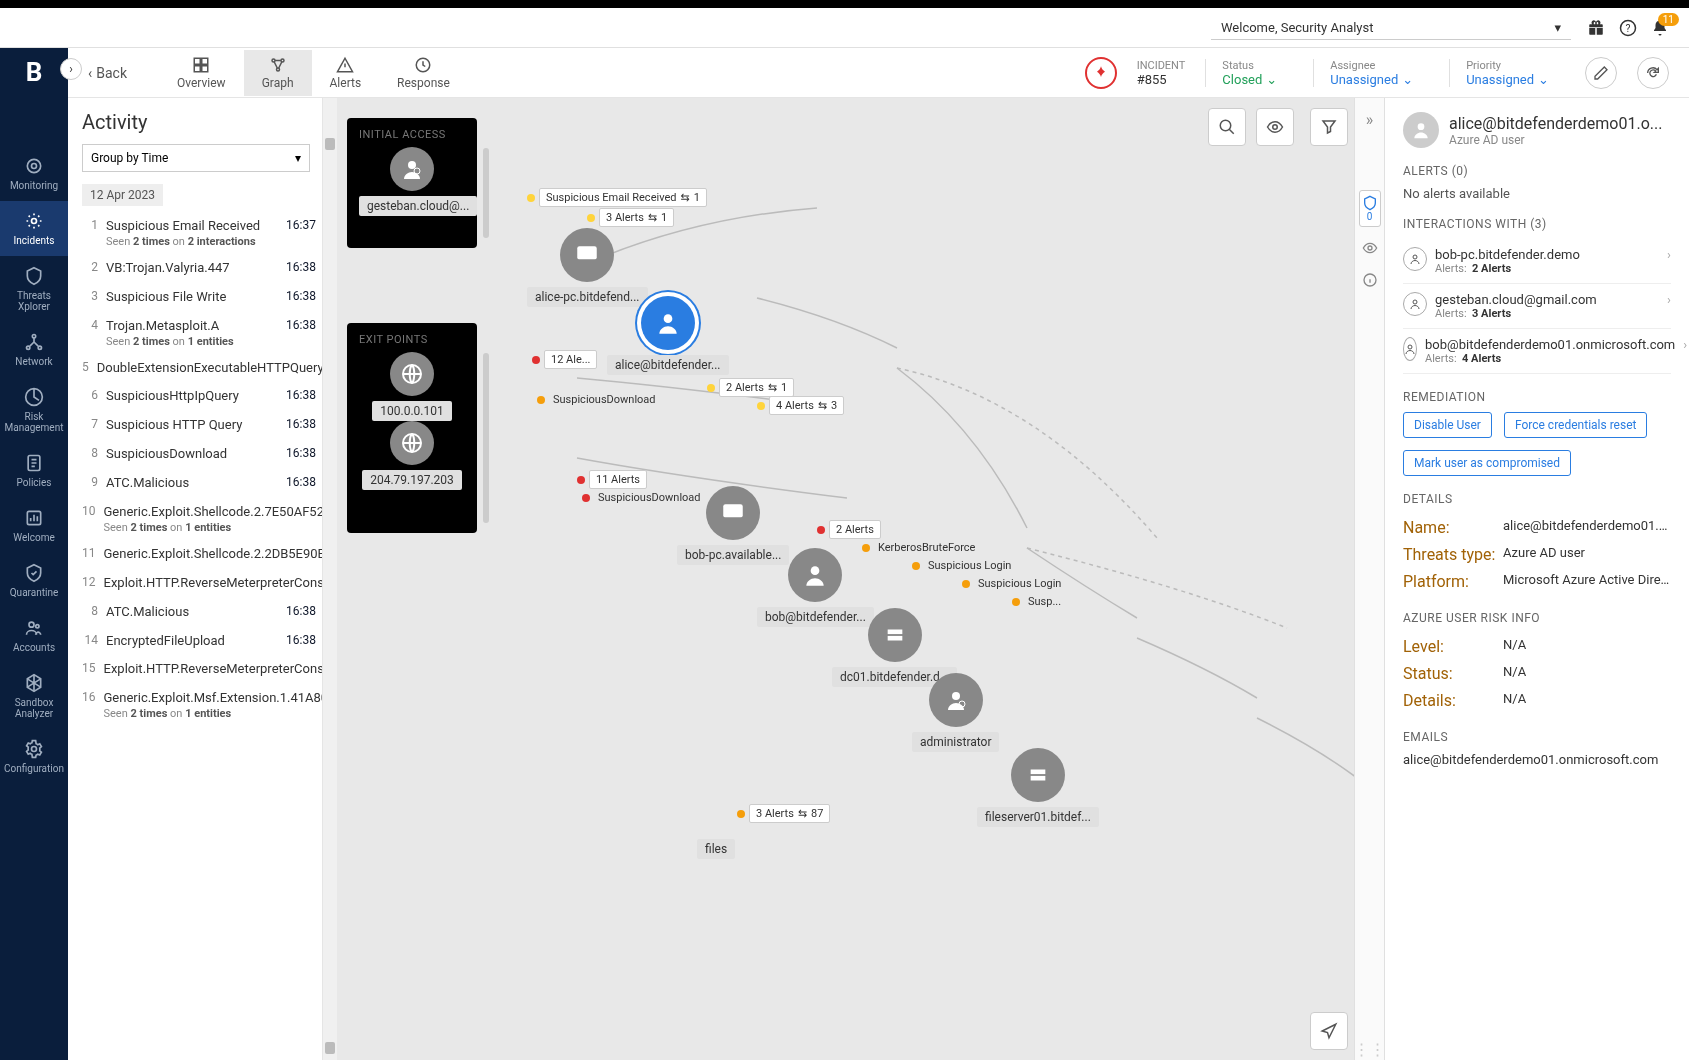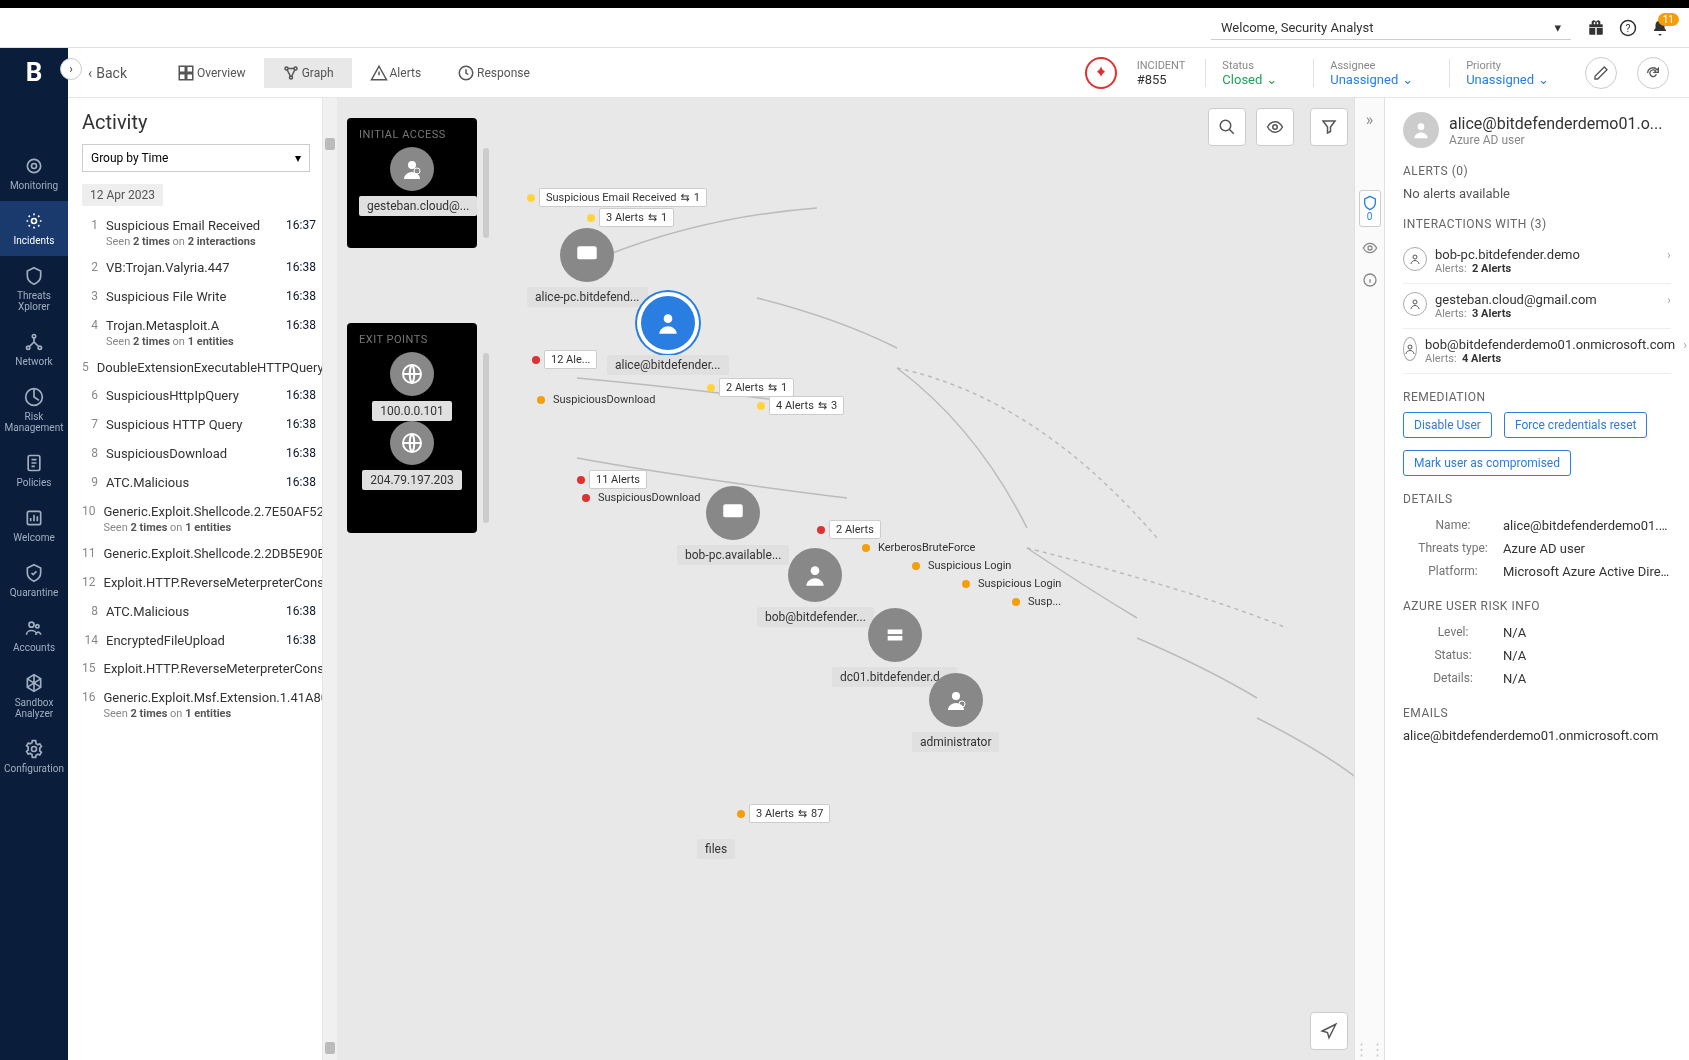--- a/index.html
+++ b/index.html
@@ -16,21 +16,21 @@
 .logo-b { width: 68px; height: 48px; background: #0a1e3c; color: #fff; font-weight: bold; font-size: 26px; display: flex; align-items: center; justify-content: center; position: relative; }
 .sidebar-chevron { position: absolute; top: 10px; left: 60px; background: #fff; border-radius: 50%; width: 22px; height: 22px; display:flex; align-items:center; justify-content:center; font-size:12px; color:#333; border:1px solid #ccc; z-index:100;}
 .side-item { width: 68px; padding: 10px 4px; text-align: center; color: #a0aec0; font-size: 10px; cursor: pointer; display: flex; flex-direction: column; align-items: center; gap: 4px; }
 .side-item.active { background: #1a3a6e; color: #fff; }
 .side-icon { width: 20px; height: 20px; }
 
 .main { flex: 1; display: flex; flex-direction: column; background: #fff; }
 .tab-bar { height: 50px; display: flex; align-items: center; padding: 0 20px; border-bottom: 1px solid #e5e5e5; gap: 12px; }
 .back-btn { display: flex; align-items: center; gap: 4px; color: #555; cursor: pointer; font-size: 14px; }
 .tabs { display: flex; margin-left: 20px; }
-.tab { padding: 6px 18px; text-align: center; font-size: 12px; color: #555; cursor: pointer; display:flex; flex-direction:row; align-items:center; gap:2px;}
+.tab { padding: 6px 18px; text-align: center; font-size: 12px; color: #555; cursor: pointer; display:flex; flex-direction:column; align-items:center; gap:2px;}
 .tab.active { background: #e8e8e8; }
 .tab-icon { width:18px; height:18px; }
 .tab-spacer { flex: 1; }
 .incident-info { display: flex; align-items: center; gap: 20px; }
 .info-block { border-left: 1px solid #e0e0e0; padding: 0 16px; }
 .info-label { font-size: 11px; color: #888; }
 .info-value { font-size: 13px; color: #333; display:flex; align-items:center; gap:4px;}
 .info-value.green { color: #22a05a; }
 .info-value.blue { color: #2a7de1; }
 .circle-btn { width: 32px; height: 32px; border: 1px solid #ccc; border-radius: 50%; display:flex; align-items:center; justify-content:center; cursor:pointer; color:#555;}
@@ -82,21 +82,21 @@
 .sec-head { font-size:12px; color:#666; letter-spacing:0.5px; margin: 16px 0 8px;}
 .int-row { display:flex; align-items:flex-start; gap:8px; padding:8px 0; border-bottom:1px solid #eee; cursor:pointer;}
 .int-ic { width:24px; height:24px; border:1px solid #aaa; border-radius:50%; display:flex; align-items:center; justify-content:center; font-size:11px;}
 .int-body { flex:1;}
 .int-name { font-size:13px;}
 .int-sub { font-size:11px; color:#888;}
 .chev { color:#aaa; }
 .rem-btns { display:flex; flex-wrap:wrap; gap:12px; margin-top:8px;}
 .rem-btn { border:1px solid #2a7de1; color:#2a7de1; background:#fff; padding:5px 10px; font-size:12px; border-radius:3px; cursor:pointer;}
 .kv-row { display:flex; padding:4px 0;}
-.kv-k { width:100px; color:#737373; font-size:12px;text-align:center;}
+.kv-k { width:100px; color:#a16207; font-size:16px;}
 .kv-v { flex:1; font-size:13px; color:#333; white-space:nowrap; overflow:hidden; text-overflow:ellipsis;}
 
 svg { display:block; }
 .scroll-track { width:14px; background:#f0f0f0;}
 </style>
 </head>
 <body>
 
 <div class="top-black"></div>
 <div class="top-bar">
@@ -613,20 +613,29 @@
           <div class="node-circ lg">
               <svg width="24" height="24" viewBox="0 0 24 24" fill="#fff">
                 <circle cx="12" cy="8" r="4"></circle>
                 <path d="M4 22c0-4 4-7 8-7s8 3 8 7"></path>
                 <circle cx="18" cy="16" r="3" fill="none" stroke="#fff"></circle>
               </svg>
             </div>
           <div class="node-label">administrator</div>
         </div>
 
+        <div class="node" style="left:640px; top:650px;">
+          <div class="node-circ lg">
+              <svg width="22" height="22" viewBox="0 0 24 24" fill="#fff">
+                <rect x="4" y="6" width="16" height="5"></rect>
+                <rect x="4" y="13" width="16" height="5"></rect>
+              </svg>
+            </div>
+          <div class="node-label">fileserver01.bitdef...</div>
+        </div>
 
         <div class="graph-label" style="left:400px; top:706px;">
             <span class="dot orange"></span>
             <span class="alert-chip"><span>3 Alerts</span> ⇆ <span>87</span></span>
           </div>
 
         <div class="node" style="left:360px; top:740px;">
           <div class="node-label">files</div>
         </div>
       </div>

